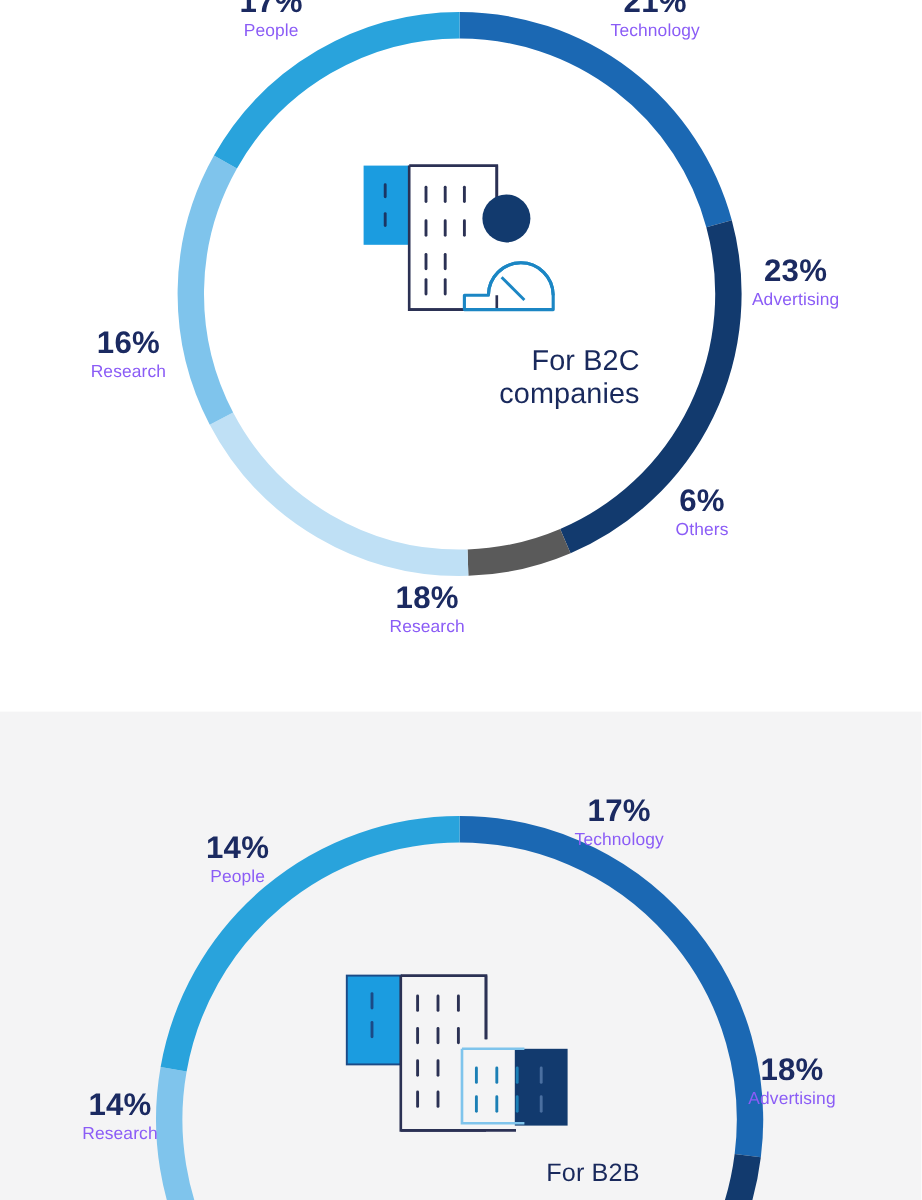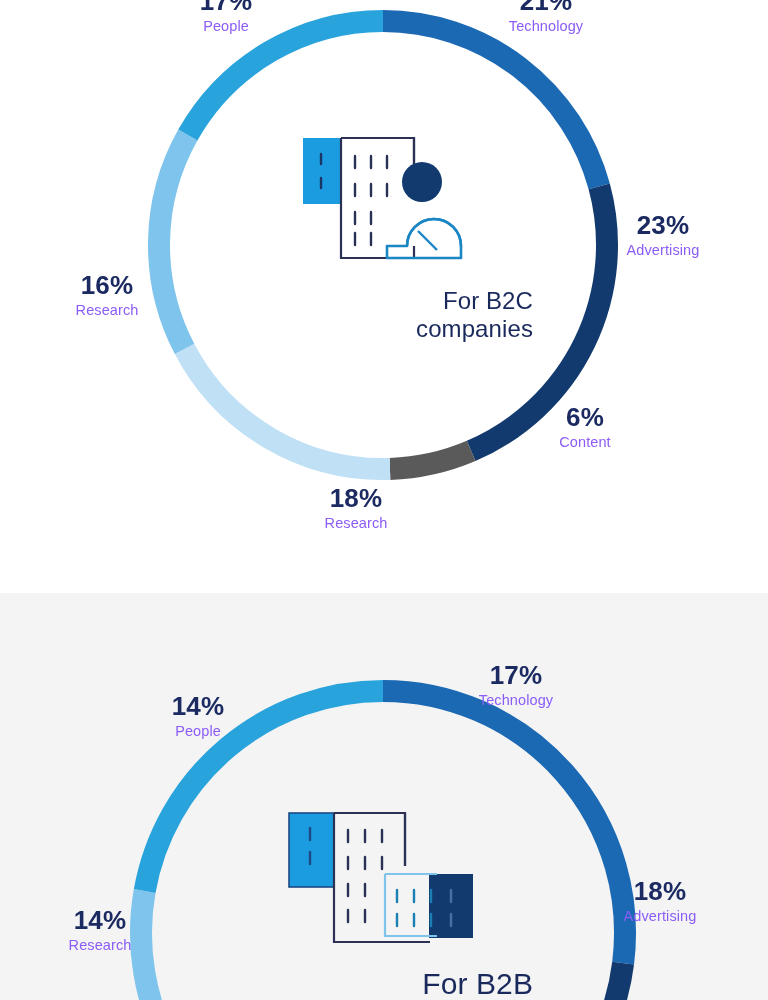--- a/index.html
+++ b/index.html
@@ -94,21 +94,21 @@
     <div class="nm">Technology</div>
   </div>
 
   <div class="lbl" style="left:568px;top:212px;">
     <div class="pct">23%</div>
     <div class="nm">Advertising</div>
   </div>
 
   <div class="lbl" style="left:490px;top:404px;">
     <div class="pct">6%</div>
-    <div class="nm">Content</div>
+    <div class="nm">Others</div>
   </div>
 
   <div class="lbl" style="left:261px;top:485px;">
     <div class="pct">18%</div>
     <div class="nm">Research</div>
   </div>
 
   <div class="lbl" style="left:12px;top:272px;">
     <div class="pct">16%</div>
     <div class="nm">Research</div>
@@ -159,21 +159,21 @@
           <line x1="129" y1="110" x2="129" y2="122"></line>
           <line x1="146" y1="110" x2="146" y2="122"></line>
       </g>
       <g stroke="#4a6fa0" stroke-width="2.4" stroke-linecap="round">
         <line x1="166" y1="86" x2="166" y2="98"></line>
         <line x1="166" y1="110" x2="166" y2="122"></line>
       </g>
     </svg>
   </div>
 
-  <div class="center-title" style="left:233px;top:373px;font-size:30px;">
+  <div class="center-title" style="left:233px;top:373px;font-size:21px;">
     <div>For B2B</div>
   </div>
 
   <div class="lbl" style="left:103px;top:100px;">
     <div class="pct">14%</div>
     <div class="nm">People</div>
   </div>
 
   <div class="lbl" style="left:421px;top:69px;">
     <div class="pct">17%</div>

